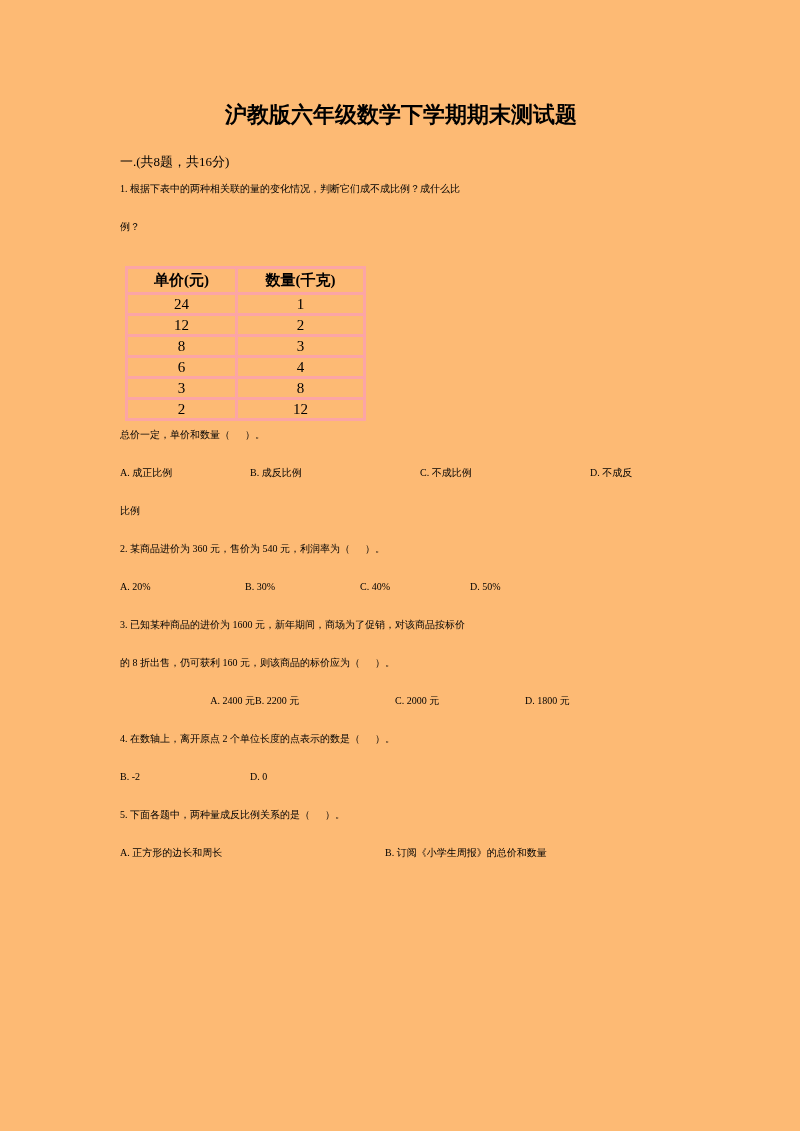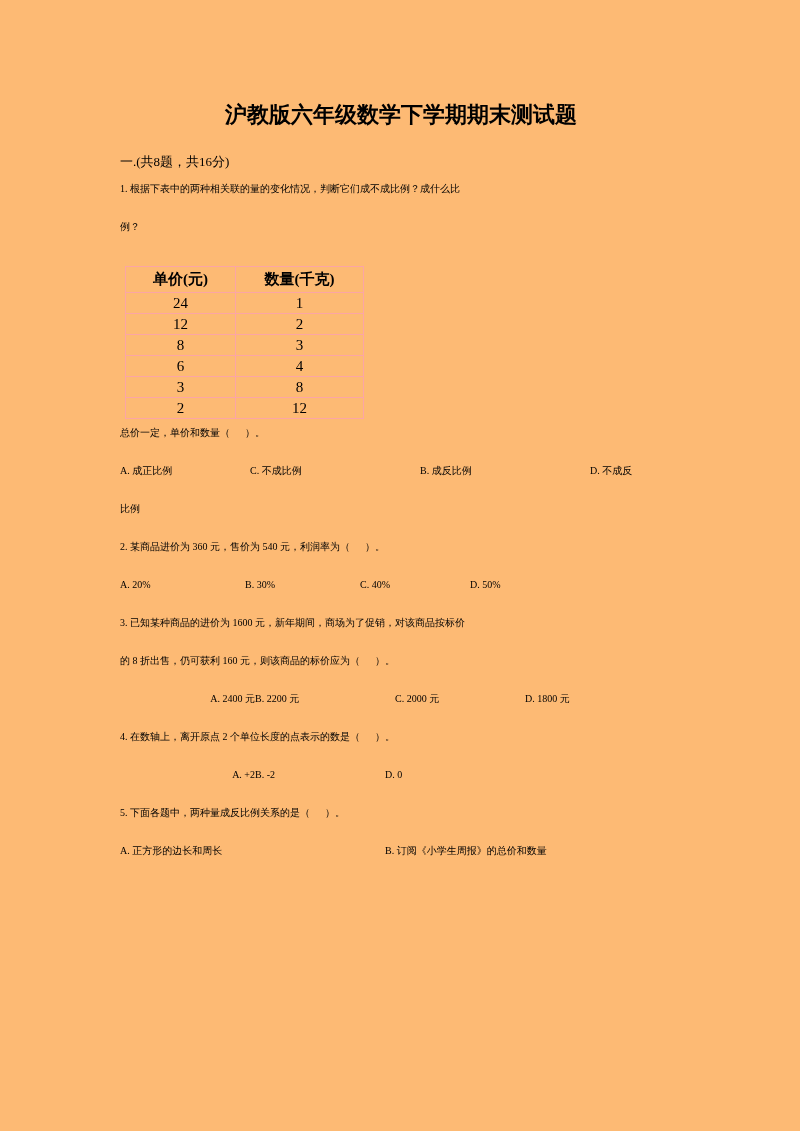--- a/index.html
+++ b/index.html
@@ -38,21 +38,21 @@
   .mt30 { margin-top: 30px; }
   .mt48 { margin-top: 48px; }
   .mt50 { margin-top: 50px; }
 
   table.qtable {
     border-collapse: collapse;
     margin-top: 26px;
     margin-left: 5px;
   }
   table.qtable th, table.qtable td {
-    border: 1px solid #fca5a5;
+    border: 3px solid #fca5a5;
     text-align: center;
     font-size: 15px;
     padding: 0 4px;
   }
   table.qtable th {
     width: 110px;
     height: 26px;
     font-weight: bold;
     white-space: nowrap;
   }
@@ -120,22 +120,22 @@
         <td>2</td>
         <td>12</td>
       </tr>
     </tbody>
   </table>
 
   <p class="line mt26">总价一定，单价和数量（      ）。</p>
 
   <div class="opts mt50">
     <span class="w130">A. 成正比例</span>
+    <span class="w170">B. 成反比例</span>
     <span class="w170">C. 不成比例</span>
-    <span class="w170">B. 成反比例</span>
     <span>D. 不成反</span>
   </div>
 
   <p class="line mt30">比例</p>
 
   <p class="line mt48">2. 某商品进价为 360 元，售价为 540 元，利润率为（      ）。</p>
 
   <div class="opts">
     <span class="w125">A. 20%</span>
     <span class="w115">B. 30%</span>
@@ -149,21 +149,20 @@
   <div class="opts">
     <span class="w135">A. 2400 元</span>
     <span class="w140">B. 2200 元</span>
     <span class="w130">C. 2000 元</span>
     <span>D. 1800 元</span>
   </div>
 
   <p class="line">4. 在数轴上，离开原点 2 个单位长度的点表示的数是（      ）。</p>
 
   <div class="opts">
-    <span class="w135">A. +2</span>
     <span class="w130">B. -2</span>
     <span>D. 0</span>
   </div>
 
   <p class="line">5. 下面各题中，两种量成反比例关系的是（      ）。</p>
 
   <div class="opts">
     <span class="w265">A. 正方形的边长和周长</span>
     <span>B. 订阅《小学生周报》的总价和数量</span>
   </div>

